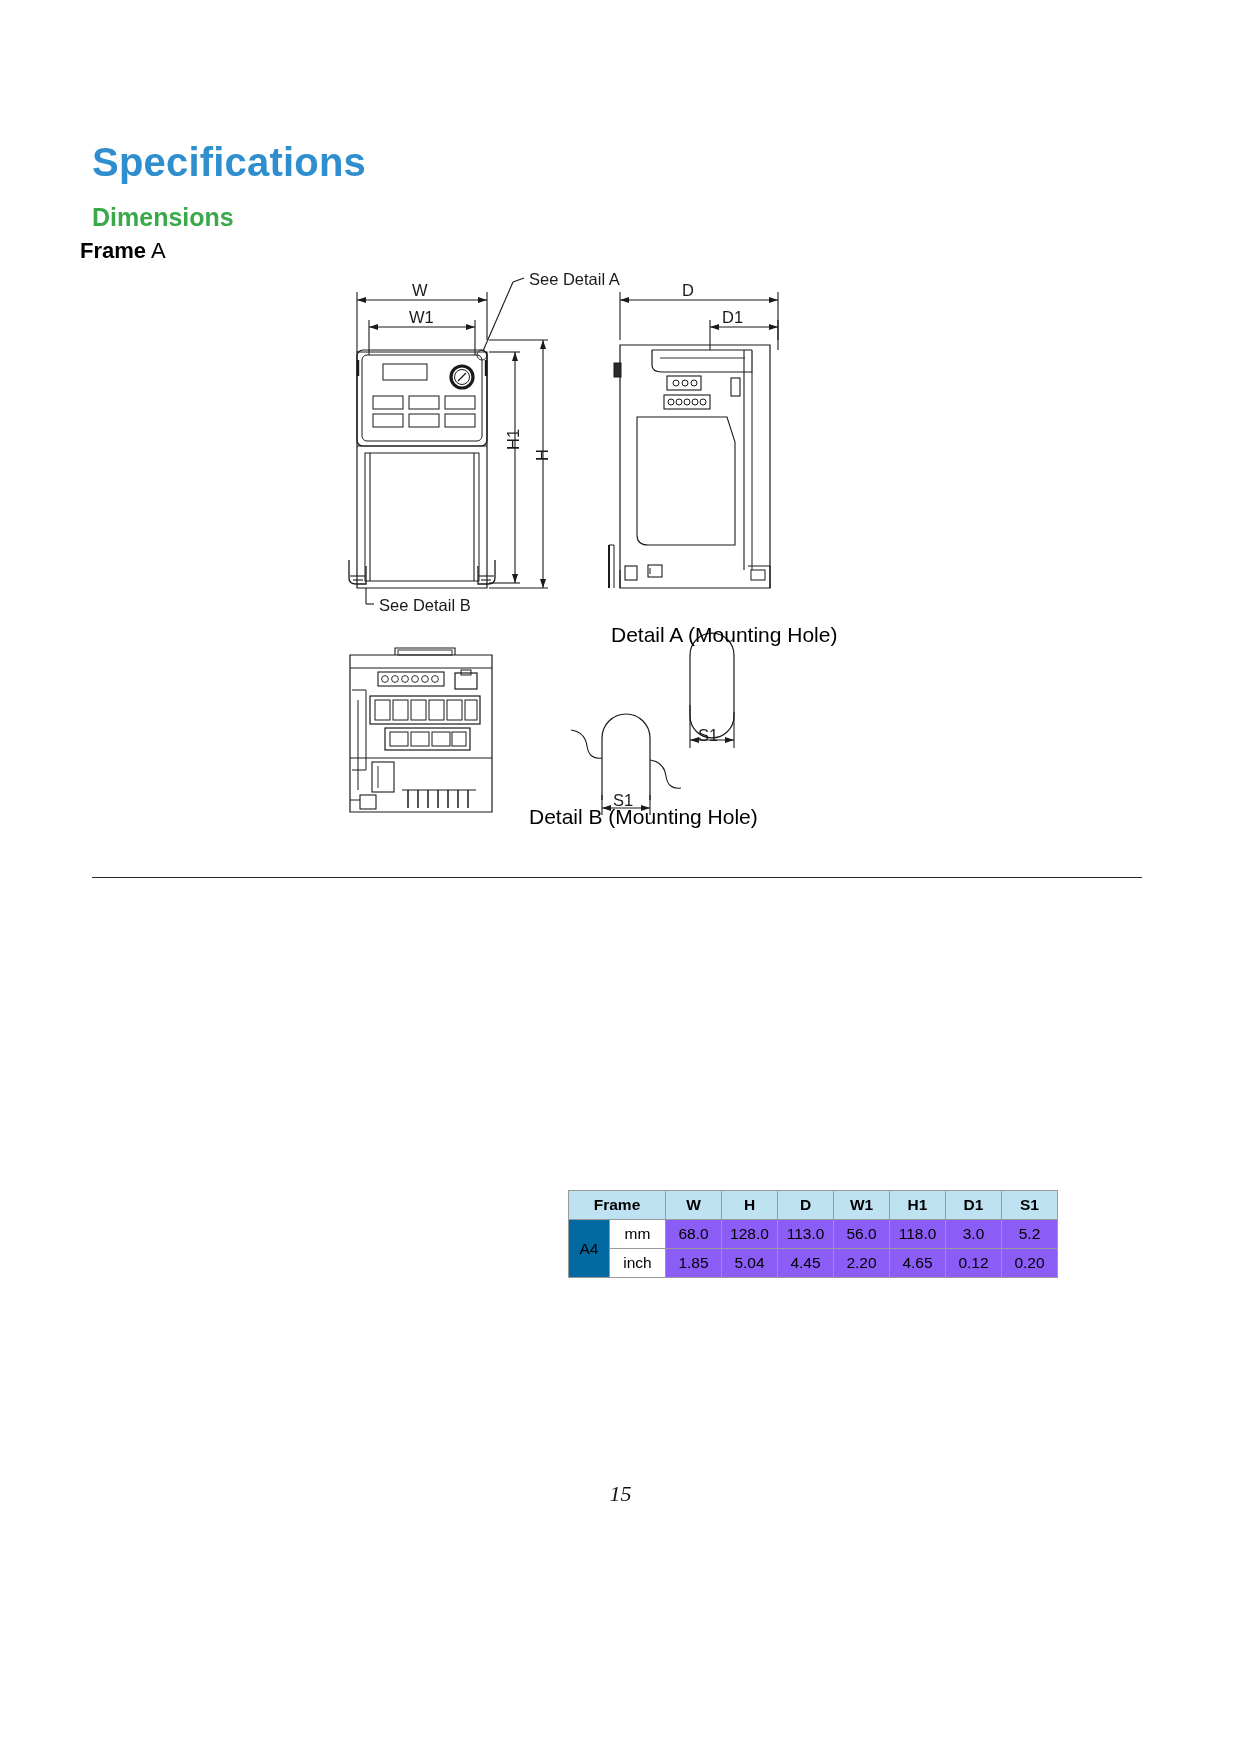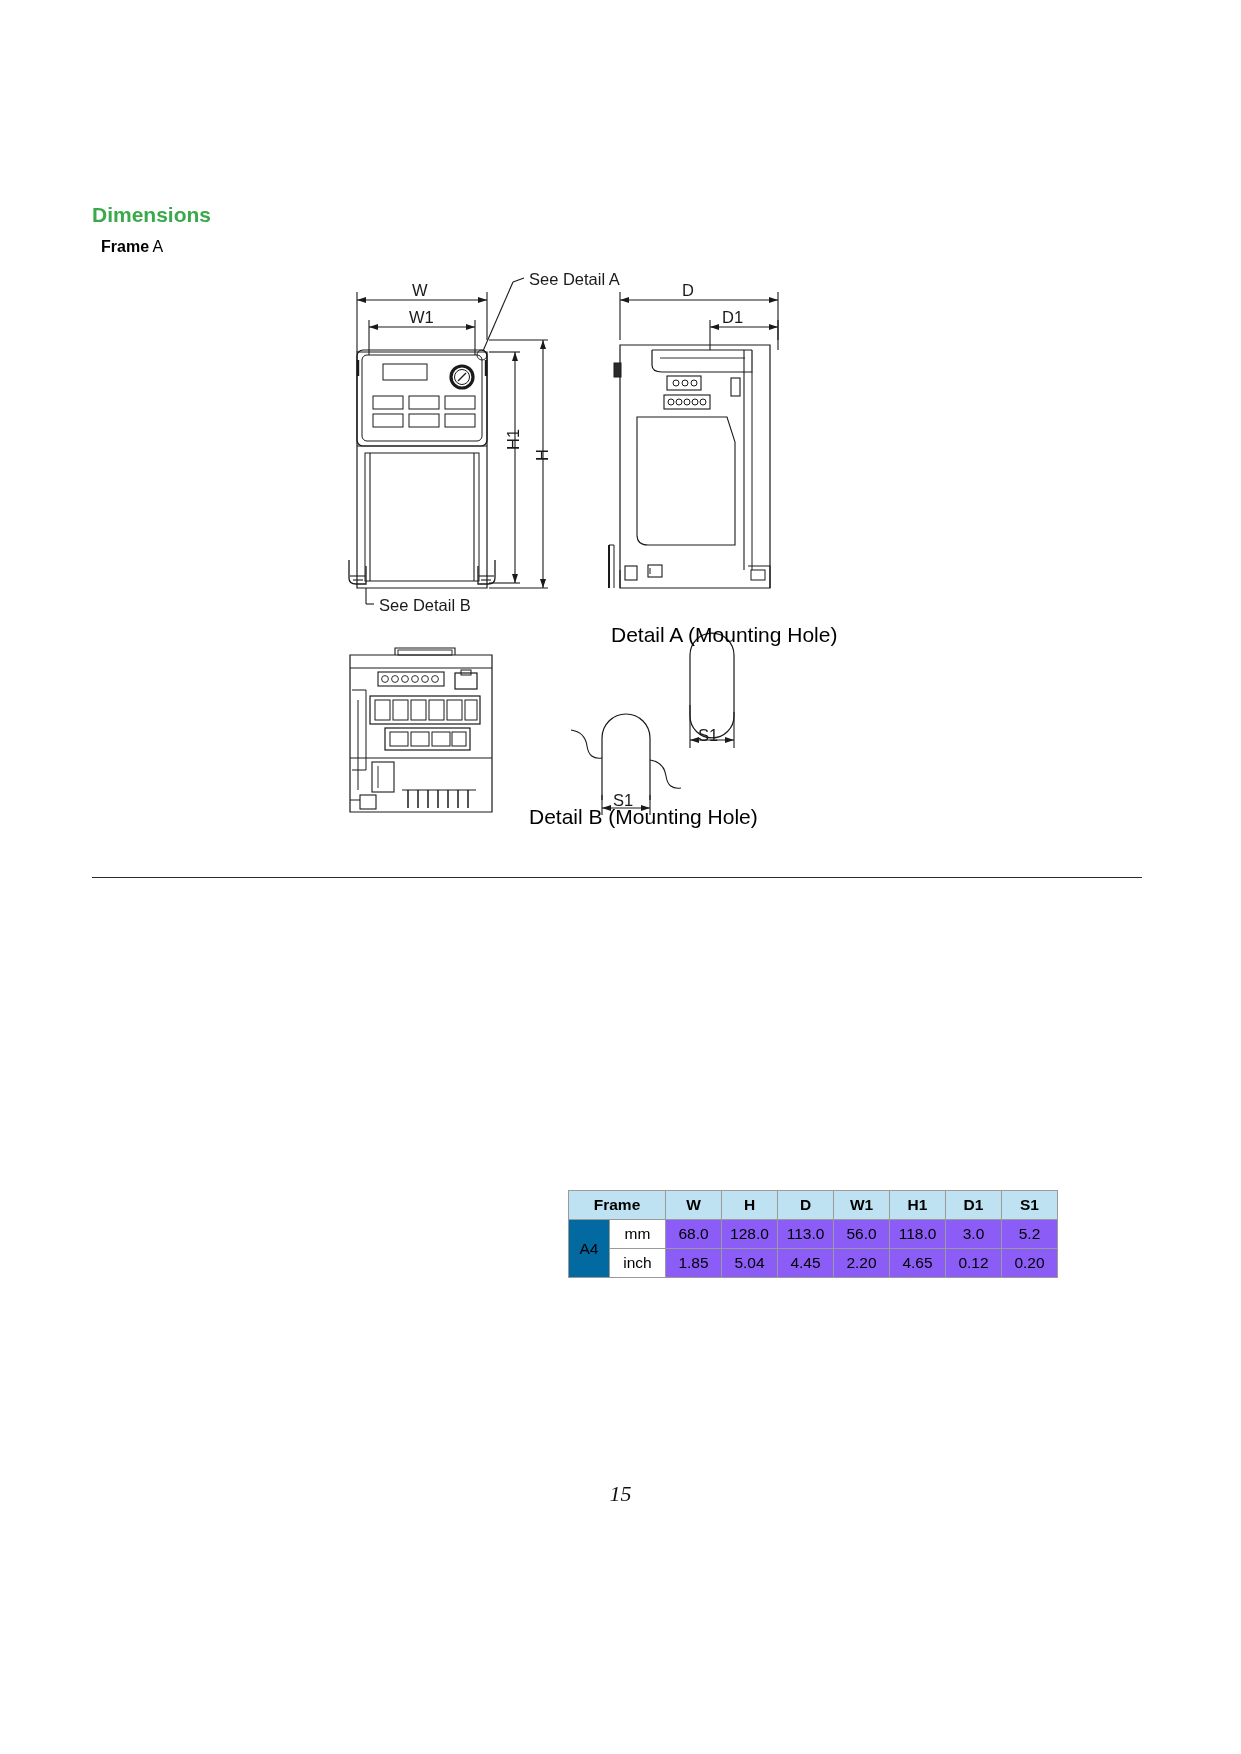--- a/index.html
+++ b/index.html
@@ -14,27 +14,27 @@
   .page{position:absolute; inset:0;}
 
   
   .h-spec{
     position:absolute; left:92px; top:140px;
     font-size:40px; font-weight:bold;
     color:#2f8fce; letter-spacing:.2px;
   }
   .h-dim{
     position:absolute; left:92px; top:203px;
-    font-size:21px; font-weight:bold;
+    font-size:25px; font-weight:bold;
     color:#3aa94a;
     text-align:center;
   }
   .h-frame{
-    position:absolute; left:101px; top:238px;
-    font-size:16px; color:#000;
+    position:absolute; left:80px; top:238px;
+    font-size:22px; color:#000;
   }
   .h-frame b{font-weight:bold;}
 
   
   .drawing{position:absolute; left:0; top:0; width:1241px; height:900px;}
 
   
   .caption{
     position:absolute;
     font-size:21px;
@@ -109,20 +109,21 @@
     font-family:"Liberation Serif", serif;
     color:#111;
   }
   svg{display:block;}
 </style>
 </head>
 <body>
 
 <div class="page">
 
+  <div class="h-spec">Specifications</div>
   <div class="h-dim">Dimensions</div>
   <div class="h-frame"><b>Frame</b><span> A</span></div>
 
   <div class="drawing">
     <svg width="1241" height="900" viewBox="0 0 1241 900">
       <g stroke="#1a1a1a" fill="none" stroke-width="1.1">
 
         <line x1="357" y1="292" x2="357" y2="352"></line>
         <line x1="487" y1="292" x2="487" y2="340"></line>
 

